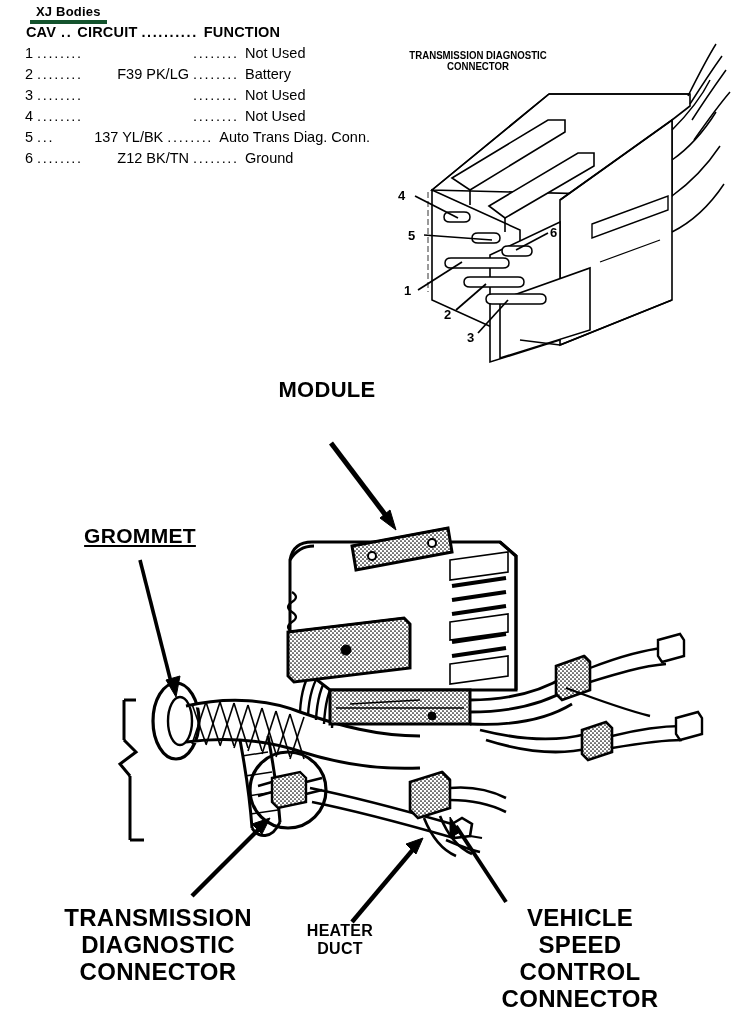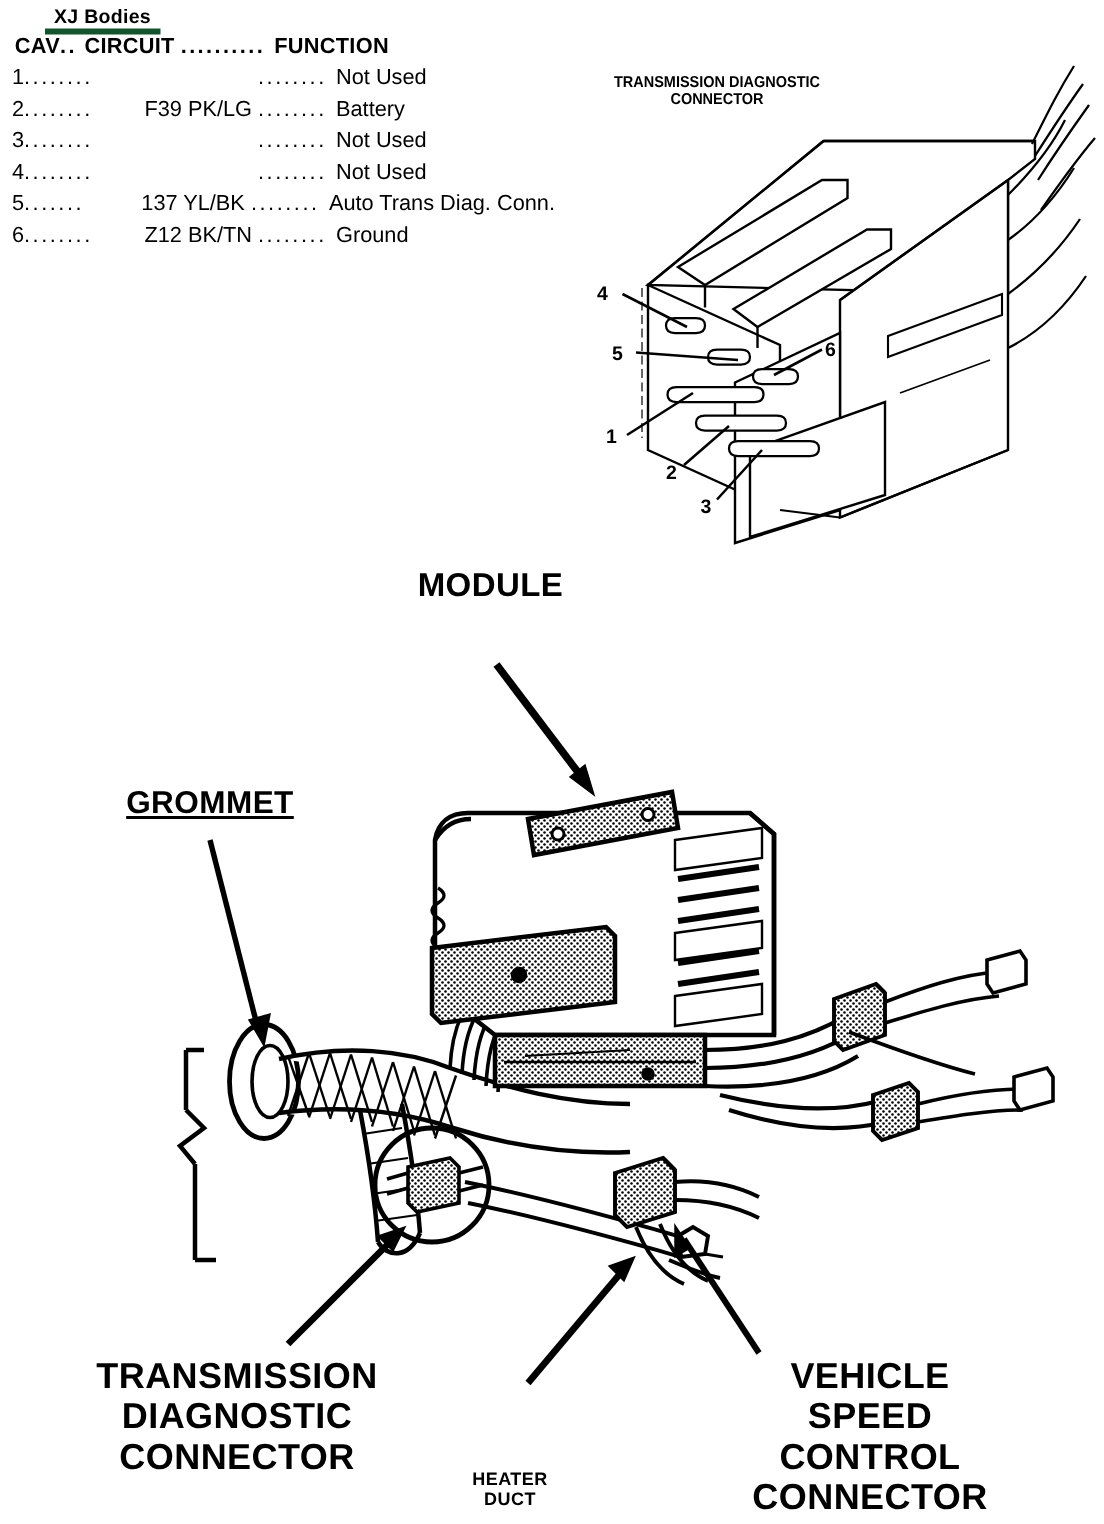--- a/index.html
+++ b/index.html
@@ -9,21 +9,21 @@
   
   #cav-table{position:absolute;left:0px;top:0px;width:370px;}
   .xj-head{font-size:13px;font-weight:bold;letter-spacing:.2px;
            margin-left:30px;display:inline-block;padding:0 6px 1px 6px;
            border-bottom:4px solid #14532d;}
   .xj-head-wrap{margin-left:0px;padding-top:2px;}
 
   .cav-row{display:flex;align-items:baseline;font-size:14.5px;
            height:21px;white-space:nowrap;}
   .cav-row.hdr{font-weight:bold;letter-spacing:.2px;}
-  .c-cav{width:16px;flex:0 0 auto;text-align:right;}
+  .c-cav{width:16px;flex:0 0 auto;text-align:center;margin-left:21px;}
   .c-dots1{flex:0 0 auto;overflow:hidden;letter-spacing:1.6px;}
   .c-circ{flex:0 0 auto;text-align:right;}
   .c-dots2{flex:0 0 auto;overflow:hidden;letter-spacing:1.6px;}
   .c-fn{flex:0 0 auto;padding-left:6px;}
 
   
   .lead{overflow:hidden;white-space:nowrap;letter-spacing:1.7px;
         font-size:14.5px;line-height:1;}
 
   
@@ -34,21 +34,21 @@
               transform:scaleX(.92);transform-origin:center top;}
 
   .pin{position:absolute;font-size:13px;font-weight:bold;}
 
   .big{position:absolute;font-weight:bold;text-align:center;
        line-height:1.12;letter-spacing:.3px;
        font-family:"Liberation Sans","DejaVu Sans",sans-serif;}
   #lbl-abs    {left:222px;top:378px;width:210px;font-size:22px;}
   #lbl-grommet{left:60px; top:524px;width:160px;font-size:21px;text-decoration:underline;}
   #lbl-trans  {left:48px; top:905px;width:220px;font-size:24px;}
-  #lbl-heater {left:275px;top:980px;width:130px;font-size:12px;}
+  #lbl-heater {left:275px;top:922px;width:130px;font-size:16px;}
   #lbl-vsc    {left:490px;top:905px;width:180px;font-size:24px;}
 
   svg{position:absolute;left:0;top:0;}
 </style>
 </head>
 <body>
 
 <div id="cav-table">
   <div class="xj-head-wrap">
     <span class="xj-head">XJ Bodies</span>

